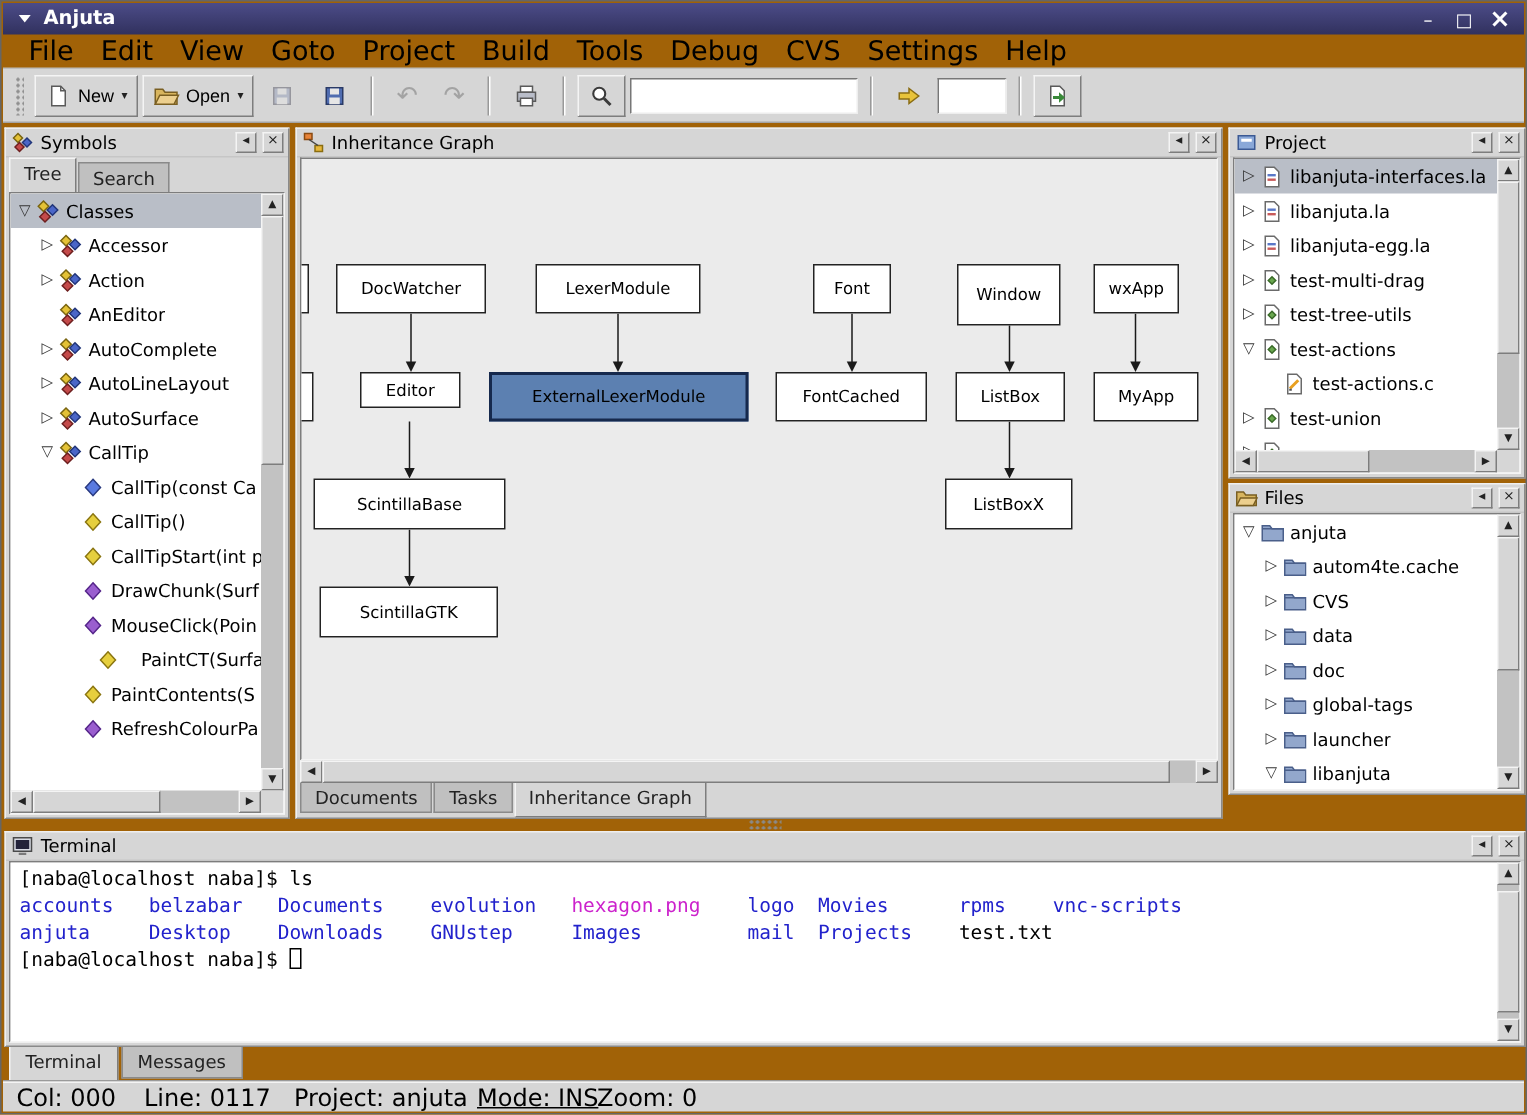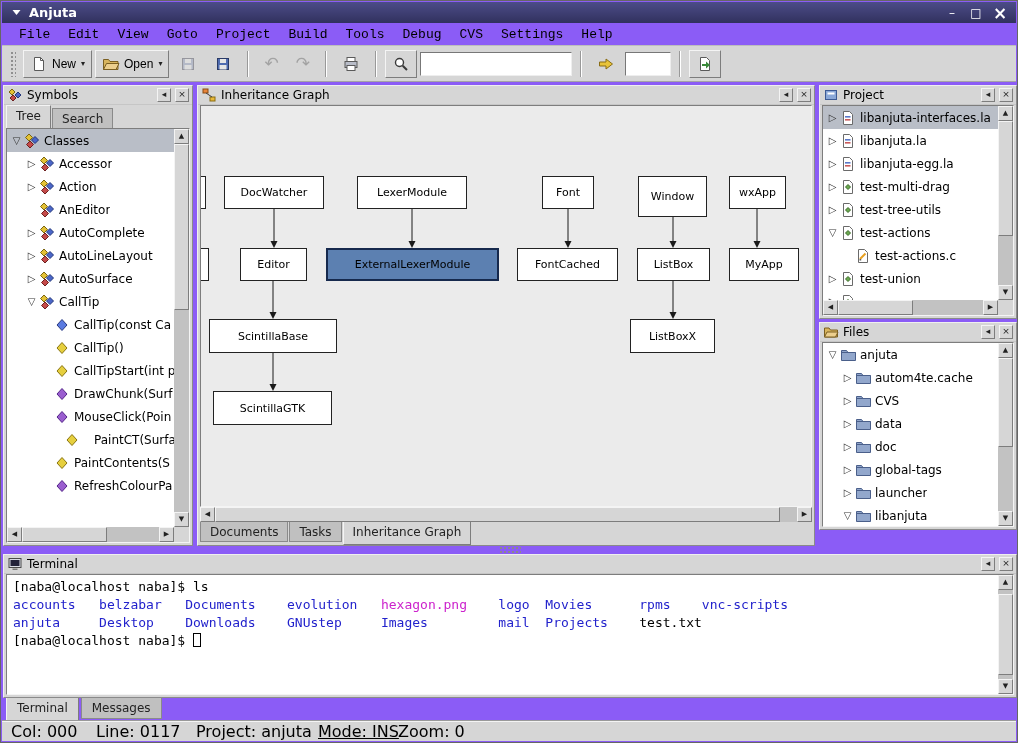--- a/index.html
+++ b/index.html
@@ -1,28 +1,28 @@
 <!DOCTYPE html>
 <html><head>
 <meta charset="utf-8">
 <style>
   *{margin:0;padding:0;box-sizing:border-box;}
   html,body{width:1018px;height:743px;}
   body{position:relative;overflow:hidden;font-family:"DejaVu Sans","Liberation Sans",sans-serif;font-size:12px;color:#000;background:#d6d6d6;}
-  .window{position:absolute;inset:0;border:1px solid #666;background:#8b5cf6;}
+  .window{position:absolute;inset:0;border:1px solid #666;background:#a16207;}
 
   
   .titlebar{position:absolute;left:1px;right:1px;top:1px;height:21px;background:linear-gradient(180deg,#4c4c88,#31315e);color:#fff;display:flex;align-items:center;gap:6px;padding:0 7px;}
   .tb-title{font-weight:bold;font-size:13px;flex:1;}
   .tb-btn{width:18px;text-align:center;font-size:12px;line-height:20px;}
   .tb-btn.close{font-size:17px;font-weight:bold;}
 
   
   .menubar{position:absolute;left:1px;right:1px;top:22px;height:23px;display:flex;align-items:center;padding:0 8px;border-bottom:1px solid #bdbdbd;}
-  .menu-item{padding:3px 9px;font-size:13px;font-family:Liberation Mono, monospace;}
+  .menu-item{padding:3px 9px;font-size:18px;}
 
   
   .toolbar{position:absolute;left:1px;right:1px;top:45px;height:36px;display:flex;align-items:center;padding:0 4px;gap:3px;border-bottom:1px solid #a5a5a5;background:#d6d6d6;}
   .grip{width:6px;height:26px;margin:0 4px;background-image:radial-gradient(circle,#8f8f8f 1px,rgba(0,0,0,0) 1.2px);background-size:4px 4px;}
   .tbtn{display:inline-flex;align-items:center;gap:4px;height:28px;padding:2px 6px;background:#d6d6d6;border:1px solid;border-color:#f4f4f4 #7d7d7d #7d7d7d #f4f4f4;font-size:12px;}
   .tbtn.flat{border-color:transparent;}
   .tbtn.disabled{opacity:.45;}
   .drop{font-size:8px;margin-left:1px;color:#222;}
   .glyph{font-size:17px;line-height:16px;color:#666;}
   .tsep{width:2px;height:26px;margin:0 5px;border-left:1px solid #999;border-right:1px solid #fff;}
@@ -440,21 +440,21 @@
           <line x1="72" y1="247" x2="72" y2="279" stroke="#1a1a1a"></line>
           <polygon points="68.5,278 75.5,278 72,285" fill="#1a1a1a"></polygon>
         </svg>
         <div class="node" style="left: -55px; top: 70px; width: 60px; height: 33px;"></div>
         <div class="node" style="left: 23px; top: 70px; width: 100px; height: 33px;">DocWatcher</div>
         <div class="node" style="left: 156px; top: 70px; width: 110px; height: 33px;">LexerModule</div>
         <div class="node" style="left: 341px; top: 70px; width: 52px; height: 33px;">Font</div>
         <div class="node" style="left: 437px; top: 70px; width: 69px; height: 41px;">Window</div>
         <div class="node" style="left: 528px; top: 70px; width: 57px; height: 33px;">wxApp</div>
         <div class="node" style="left: -52px; top: 142px; width: 60px; height: 33px;"></div>
-        <div class="node" style="left: 39px; top: 142px; width: 67px; height: 33px;">Editor</div>
+        <div class="node" style="left: 39px; top: 142px; width: 67px; height: 24px;">Editor</div>
         <div class="node" style="left: 316px; top: 142px; width: 101px; height: 33px;">FontCached</div>
         <div class="node selected" style="left: 125px; top: 142px; width: 173px; height: 33px; background: rgb(92, 128, 177); border: 2px solid rgb(22, 41, 77);">ExternalLexerModule</div>
         <div class="node" style="left: 436px; top: 142px; width: 73px; height: 33px;">ListBox</div>
         <div class="node" style="left: 528px; top: 142px; width: 70px; height: 33px;">MyApp</div>
         <div class="node" style="left: 8px; top: 213px; width: 128px; height: 34px;">ScintillaBase</div>
         <div class="node" style="left: 429px; top: 213px; width: 85px; height: 34px;">ListBoxX</div>
         <div class="node" style="left: 12px; top: 285px; width: 119px; height: 34px;">ScintillaGTK</div>
       </div>
     <div class="hscrollwrap">
       <div class="sbh full" id="graph-hscroll">

